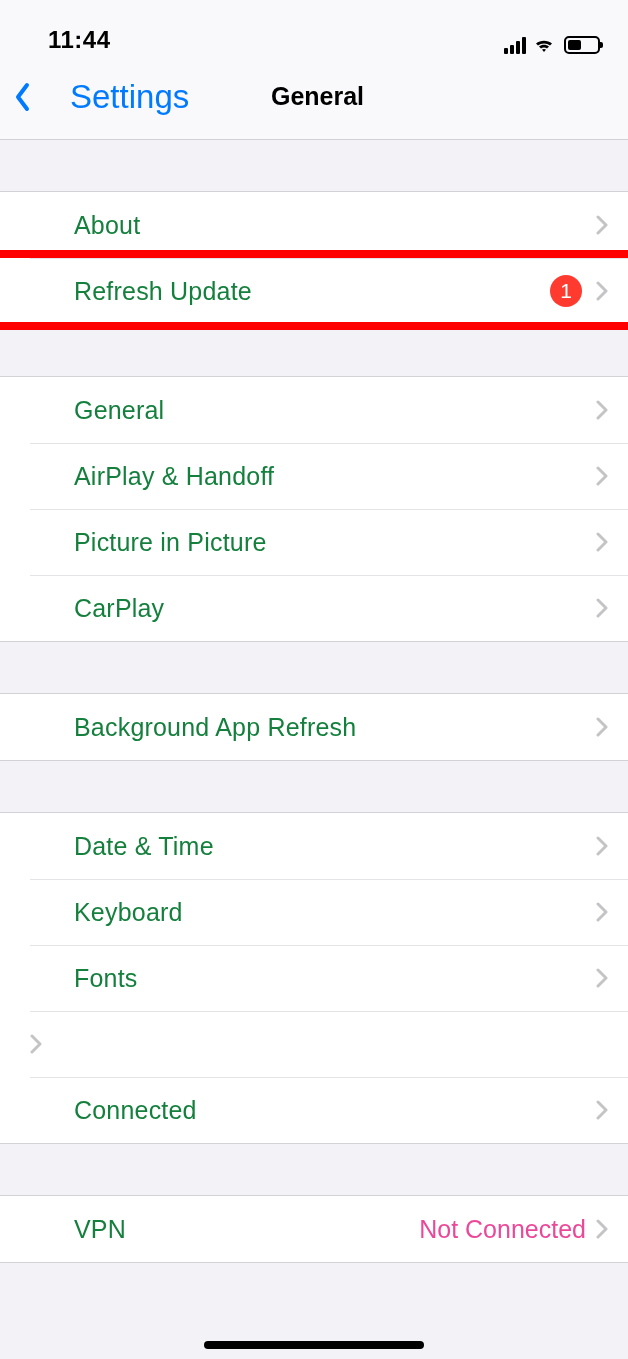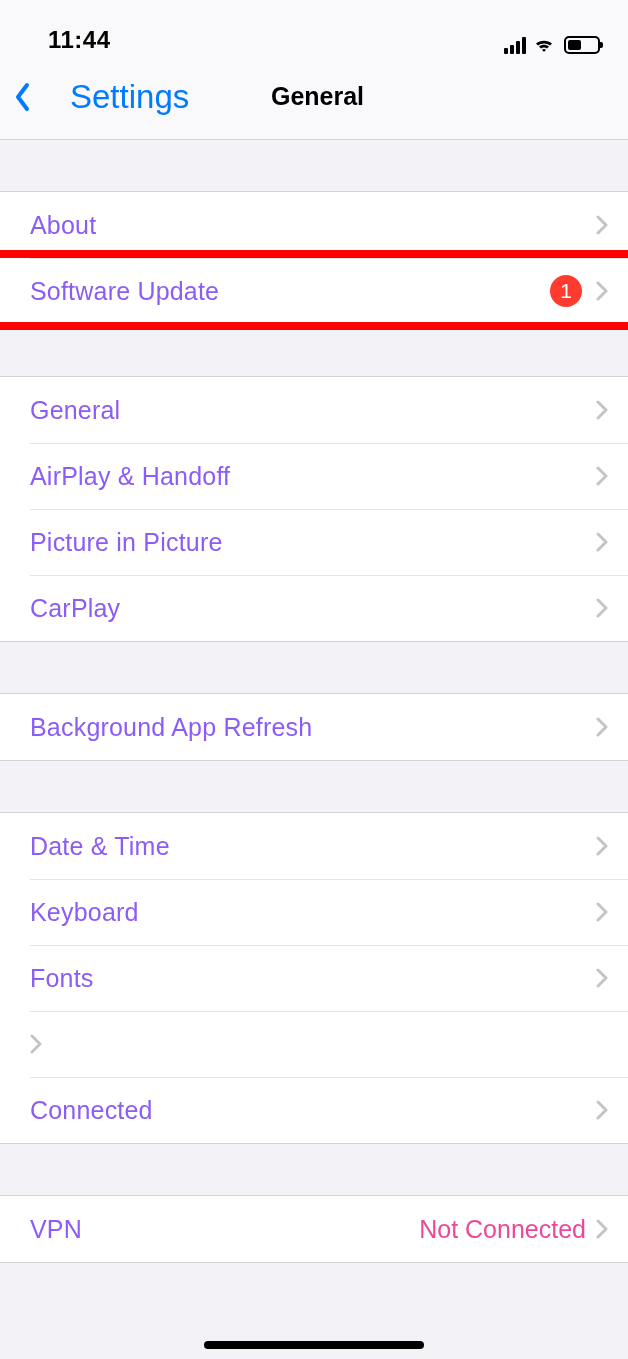--- a/index.html
+++ b/index.html
@@ -84,22 +84,23 @@
       position: absolute;
       top: 0;
       left: 30px;
       right: 0;
       height: 1px;
       background: #e3e3e8;
     }
     .row-label {
       font-size: 25px;
       flex: 1;
-      color: #8b5cf6;
+      color: #15803d;
       letter-spacing: 0.2px;
+      margin-left: 44px;
     }
     .row-value {
       font-size: 25px;
       color: #ec4899;
       margin-right: 10px;
     }
     .chevron {
       width: 12px;
       height: 20px;
       flex-shrink: 0;
@@ -215,21 +216,21 @@
     <div class="gap-1"></div>
     <div class="group">
       <div class="row">
         <span class="row-label">About</span>
         <svg class="chevron" viewBox="0 0 12 20">
           <path d="M2 2 L10 10 L2 18"></path>
         </svg>
       </div>
       <div class="row row-highlighted">
         <div class="highlight-box"></div>
-        <span class="row-label">Software Update</span>
+        <span class="row-label">Refresh Update</span>
         <span class="badge">1</span>
         <svg class="chevron" viewBox="0 0 12 20">
           <path d="M2 2 L10 10 L2 18"></path>
         </svg>
       </div>
     </div>
     <div class="gap-2"></div>
     <div class="group">
       <div class="row">
         <span class="row-label">General</span>

